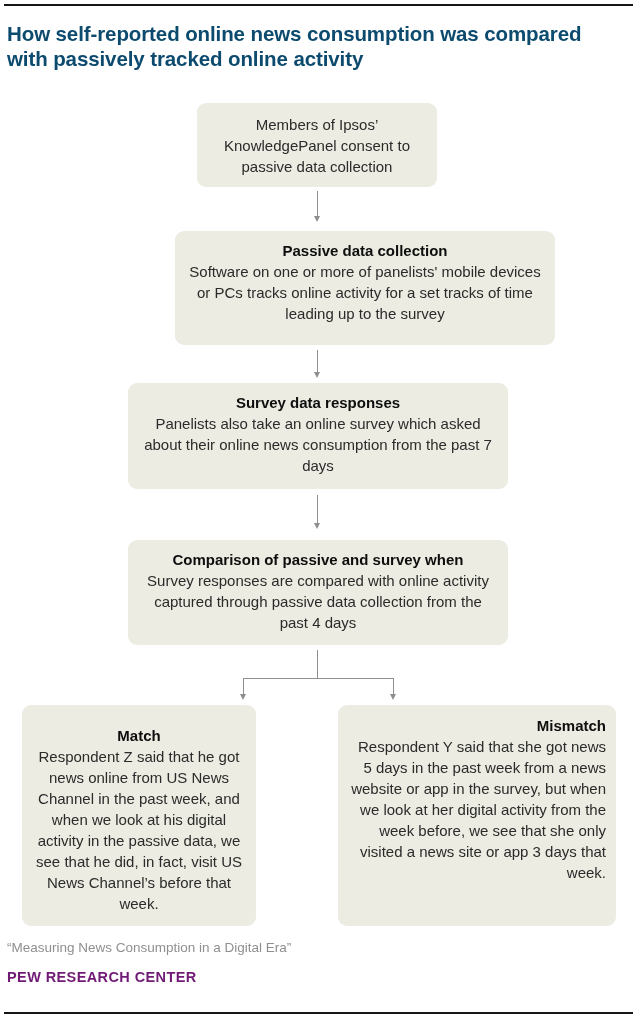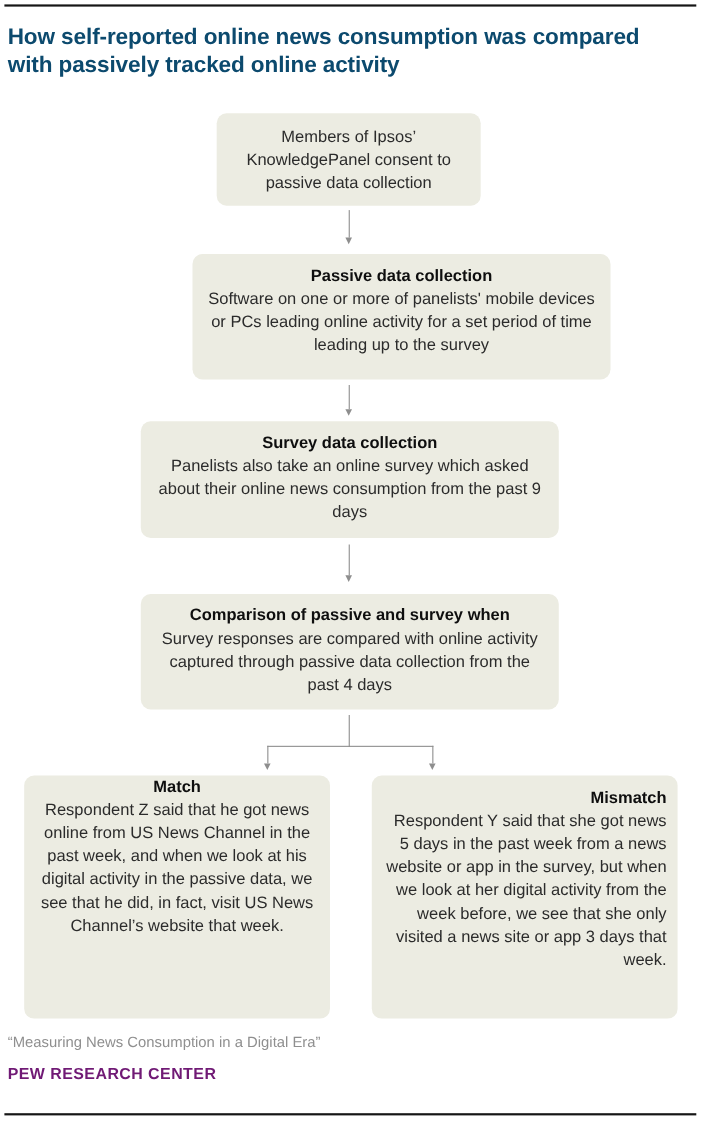--- a/index.html
+++ b/index.html
@@ -53,47 +53,47 @@
   <div class="title">How self-reported online news consumption was compared with passively tracked online activity</div>
 
   <div class="fbox vcenter" style="left:197px; top:103px; width:240px; height:84px; padding:0 12px;">
     <div>Members of Ipsos’ KnowledgePanel consent to passive data collection</div>
   </div>
 
   <div class="stem head" style="left:317px; top:191px; height:25px;"></div>
 
   <div class="fbox" style="left:128px; top:231px; width:380px; height:114px; padding:9px 14px 0;margin-left:47px;">
     <div class="hdr">Passive data collection</div>
-    <div>Software on one or more of panelists' mobile devices or PCs leading online activity for a set period of time leading up to the survey</div>
+    <div>Software on one or more of panelists' mobile devices or PCs tracks online activity for a set tracks of time leading up to the survey</div>
   </div>
 
   <div class="stem head" style="left:317px; top:350px; height:22px;"></div>
 
   <div class="fbox" style="left:128px; top:383px; width:380px; height:106px; padding:9px 14px 0;">
-    <div class="hdr">Survey data collection</div>
-    <div>Panelists also take an online survey which asked about their online news consumption from the past 9 days</div>
+    <div class="hdr">Survey data responses</div>
+    <div>Panelists also take an online survey which asked about their online news consumption from the past 7 days</div>
   </div>
 
   <div class="stem head" style="left:317px; top:495px; height:28px;"></div>
 
   <div class="fbox" style="left:128px; top:540px; width:380px; height:105px; padding:9px 14px 0;">
     <div class="hdr">Comparison of passive and survey when</div>
     <div>Survey responses are compared with online activity captured through passive data collection from the past 4 days</div>
   </div>
 
   <div>
     <div class="stem" style="left:317px; top:650px; height:29px;"></div>
     <div class="hbar" style="left:243px; top:678px; width:151px;"></div>
     <div class="stem head" style="left:243px; top:678px; height:16px;"></div>
     <div class="stem head" style="left:393px; top:678px; height:16px;"></div>
   </div>
 
-  <div class="fbox" style="left:22px; top:705px; width:278px; height:221px; padding:0 10px 0;">
+  <div class="fbox" style="left:22px; top:705px; width:234px; height:221px; padding:20px 10px 0;">
     <div class="hdr">Match</div>
-    <div>Respondent Z said that he got news online from US News Channel in the past week, and when we look at his digital activity in the passive data, we see that he did, in fact, visit US News Channel’s website that week.</div>
+    <div>Respondent Z said that he got news online from US News Channel in the past week, and when we look at his digital activity in the passive data, we see that he did, in fact, visit US News Channel’s before that week.</div>
   </div>
 
   <div class="fbox" style="left:338px; top:705px; width:278px; height:221px; padding:10px 10px 0;text-align:right;">
     <div class="hdr">Mismatch</div>
     <div>Respondent Y said that she got news 5 days in the past week from a news website or app in the survey, but when we look at her digital activity from the week before, we see that she only visited a news site or app 3 days that week.</div>
   </div>
 
   <div class="source">“Measuring News Consumption in a Digital Era”</div>
   <div class="brand">PEW RESEARCH CENTER</div>
 

